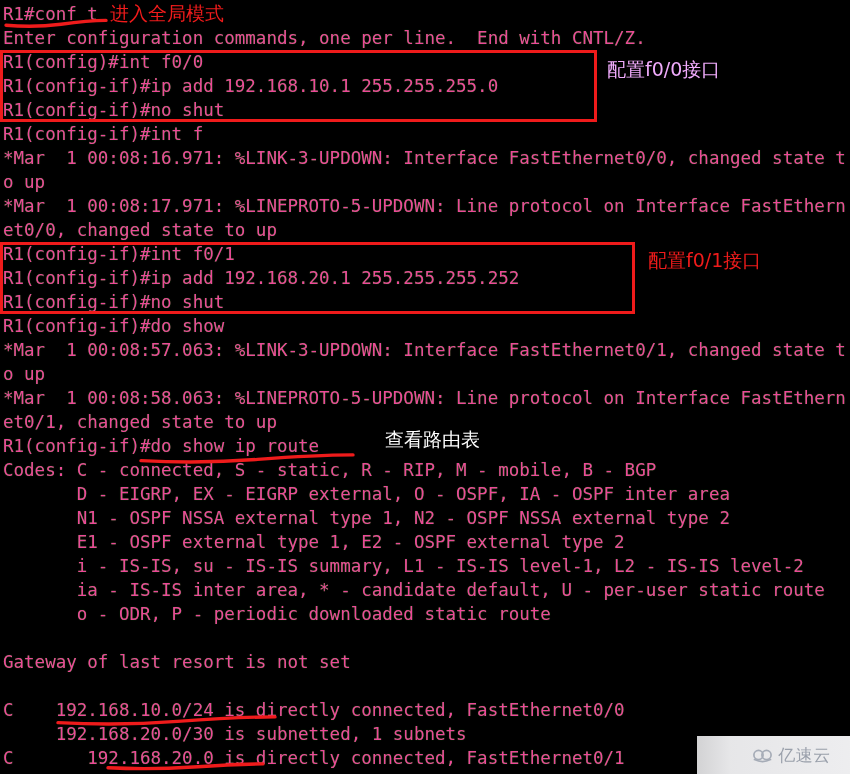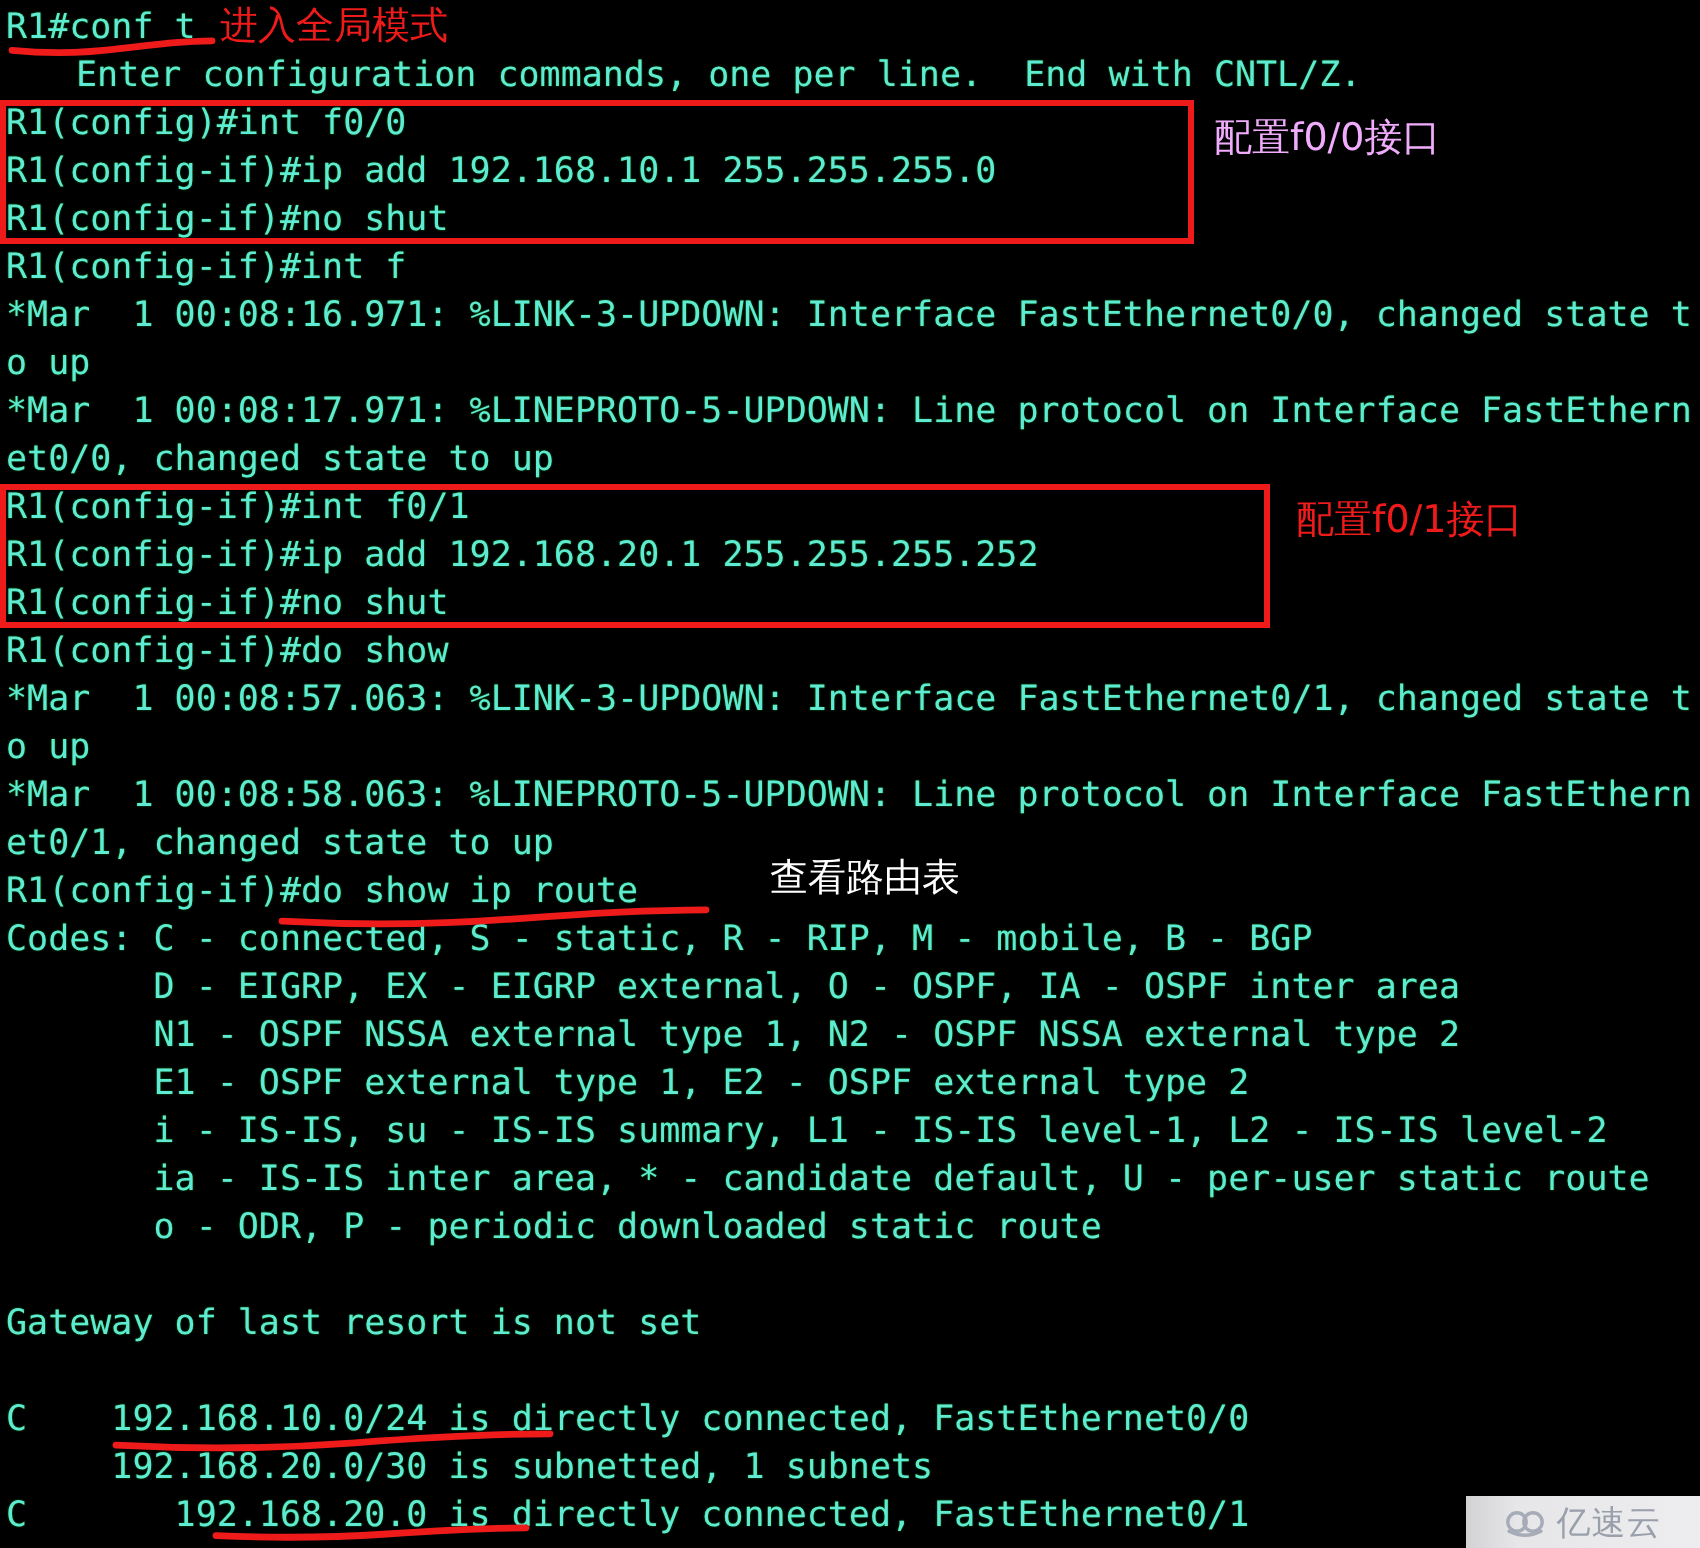--- a/index.html
+++ b/index.html
@@ -25,21 +25,21 @@
     overflow: hidden;
   }
 
   .line {
     position: absolute;
     left: 3px;
     height: 24px;
     line-height: 24px;
     font-size: 17.5px;
     letter-spacing: 0px;
-    color: #5eead4;
+    color: #ec4899;
     white-space: pre;
     text-shadow: 0 0 1px rgba(22,230,22,0.55);
   }
 
   
   .redbox {
     position: absolute;
     border: 3px solid #f51515;
     box-sizing: border-box;
     pointer-events: none;
@@ -61,44 +61,45 @@
     pointer-events: none;
     overflow: visible;
   }
 
   
   #watermark {
     position: absolute;
     right: 0;
     bottom: 0;
     width: 117px;
-    height: 26px;
+    height: 38px;
     background: linear-gradient(90deg, rgba(245,245,247,0.86) 0%, rgba(248,248,250,0.93) 22%, rgba(250,250,252,0.95) 100%);
     display: flex;
     align-items: center;
     justify-content: center;
     gap: 4px;
+    padding-left: 36px;
   }
   #watermark .wm-text {
     color: #9aa0ab;
     font-family: "DejaVu Sans", "Liberation Sans", sans-serif;
     font-size: 17px;
     letter-spacing: 0.5px;
   }
   #watermark .wm-logo {
     display: block;
   }
 </style>
 </head>
 <body>
 
 <div id="terminal">
   <div id="terminal-lines">
       <div class="line" style="top: 2px;">R1#conf t</div>
-      <div class="line" style="top: 26px; margin-left: 35px;">Enter configuration commands, one per line.  End with CNTL/Z.</div>
+      <div class="line" style="top: 26px;">Enter configuration commands, one per line.  End with CNTL/Z.</div>
       <div class="line" style="top: 50px;">R1(config)#int f0/0</div>
       <div class="line" style="top: 74px;">R1(config-if)#ip add 192.168.10.1 255.255.255.0</div>
       <div class="line" style="top: 98px;">R1(config-if)#no shut</div>
       <div class="line" style="top: 122px;">R1(config-if)#int f</div>
       <div class="line" style="top: 146px;">*Mar  1 00:08:16.971: %LINK-3-UPDOWN: Interface FastEthernet0/0, changed state t</div>
       <div class="line" style="top: 170px;">o up</div>
       <div class="line" style="top: 194px;">*Mar  1 00:08:17.971: %LINEPROTO-5-UPDOWN: Line protocol on Interface FastEthern</div>
       <div class="line" style="top: 218px;">et0/0, changed state to up</div>
       <div class="line" style="top: 242px;">R1(config-if)#int f0/1</div>
       <div class="line" style="top: 266px;">R1(config-if)#ip add 192.168.20.1 255.255.255.252</div>

